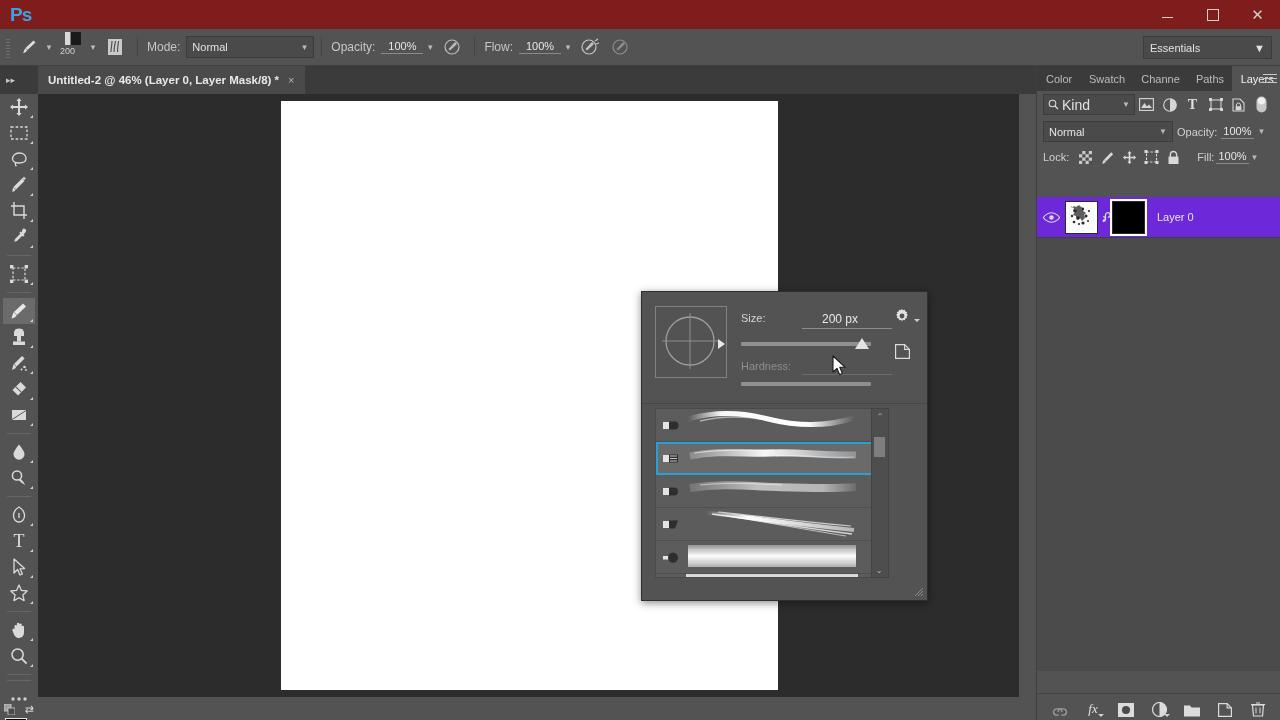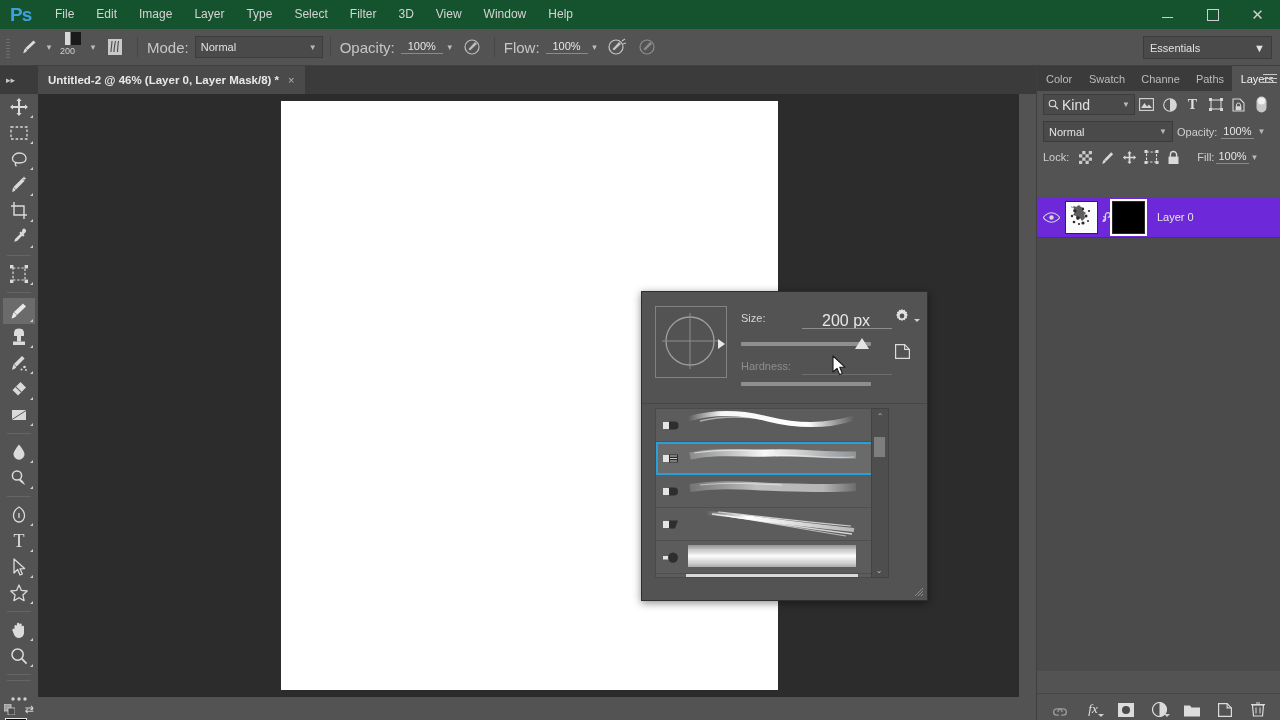--- a/index.html
+++ b/index.html
@@ -6,21 +6,21 @@
   body{
     width:1280px;height:720px;overflow:hidden;
     background:#535353;
     font-family:"Liberation Sans", sans-serif;
     font-size:11px;color:#c8c8c8;
     -webkit-font-smoothing:antialiased;
   }
   #app{position:relative;width:1280px;height:720px;}
 
   
-  .titlebar{position:absolute;left:0;top:0;width:1280px;height:39px;background:#14532d;}
+  .titlebar{position:absolute;left:0;top:0;width:1280px;height:39px;background:#7f1d1d;}
   .ps-logo{position:absolute;left:10px;top:4px;width:28px;height:22px;color:#3fa0e0;
     font:700 19px "Liberation Sans",sans-serif;letter-spacing:-1px;}
   .menubar{position:absolute;left:44px;top:0;height:29px;display:flex;align-items:center;}
   .menu-item{padding:0 11px;height:29px;line-height:29px;font-size:12px;color:#d4d4d4;cursor:default;}
   .winbtns{position:absolute;right:0;top:0;height:29px;display:flex;}
   .winbtn{width:45px;height:29px;display:flex;align-items:center;justify-content:center;color:#cfcfcf;}
   .wb-min{width:11px;height:1px;background:#cfcfcf;margin-top:6px;}
   .wb-max{width:10px;height:10px;border:1px solid #cfcfcf;}
   .wb-x{font-size:15px;line-height:15px;}
 
@@ -30,21 +30,21 @@
   .grip{width:8px;height:22px;margin-left:4px;margin-right:4px;
     background-image:repeating-linear-gradient(to bottom,#6e6e6e 0 1px,transparent 1px 3px);
     background-size:4px 100%;background-repeat:no-repeat;background-position:2px 3px;}
   .opt-tool{width:26px;height:26px;display:flex;align-items:center;justify-content:center;}
   .opt-caret{width:14px;height:26px;display:flex;align-items:center;justify-content:center;color:#bdbdbd;font-size:9px;}
   .brushsize-box{position:relative;width:26px;height:30px;margin-left:4px;text-align:left;}
   .brushsize-sq{width:16px;height:13px;margin:0 auto;background:linear-gradient(to right,#d8d8d8 0 5px,#7a7a7a 5px 6px,#1a1a1a 6px 16px);}
   .brushsize-num{font-size:9px;color:#cfcfcf;margin-top:1px;}
   .opt-icon-btn{width:24px;height:24px;display:flex;align-items:center;justify-content:center;margin:0 3px;}
   .opt-sep{width:1px;height:20px;background:#454545;margin:0 7px;}
-  .opt-label{color:#c6c6c6;font-size:15px;margin:0 6px 0 2px;}
+  .opt-label{color:#c6c6c6;font-size:12px;margin:0 6px 0 2px;}
   .opt-select{height:20px;min-width:110px;background:#4a4a4a;border:1px solid #3c3c3c;
     display:flex;align-items:center;justify-content:space-between;padding:0 5px;color:#e0e0e0;font-size:11px;}
   .opt-select .cv{color:#b9b9b9;font-size:8px;}
   .opt-num{width:42px;text-align:center;color:#e6e6e6;font-size:11px;border-bottom:1px solid #8a8a8a;padding-bottom:1px;}
   .opt-numwrap{display:flex;align-items:center;}
   .ws-select{position:absolute;right:8px;top:7px;width:115px;height:21px;background:#4a4a4a;border:1px solid #3c3c3c;
     display:flex;align-items:center;justify-content:space-between;padding:0 6px;color:#e2e2e2;font-size:11px;}
 
   
   .tabbar{position:absolute;left:0;top:66px;width:1280px;height:28px;background:#3b3b3b;}
@@ -114,21 +114,21 @@
     border-left:3px solid transparent;border-right:3px solid transparent;border-top:3px solid #cfcfcf;}
 
   
   .brushpop{position:absolute;left:641px;top:291px;width:285px;height:308px;background:#535353;border:1px solid #2f2f2f;
     box-shadow:0 2px 8px rgba(0,0,0,.45);}
   .bp-top{position:relative;height:111px;}
   .bp-preview{position:absolute;left:13px;top:14px;width:70px;height:70px;border:1px solid #828282;}
   .bp-arrow{position:absolute;left:76px;top:47px;width:0;height:0;
     border-top:5px solid transparent;border-bottom:5px solid transparent;border-left:7px solid #e8e8e8;}
   .bp-size-lab{position:absolute;left:99px;top:20px;font-size:11px;color:#d6d6d6;}
-  .bp-size-val{position:absolute;left:180px;top:20px;width:62px;text-align:left;font-size:16px;color:#e8e8e8;}
+  .bp-size-val{position:absolute;left:180px;top:20px;width:62px;text-align:left;font-size:12px;color:#e8e8e8;}
   .bp-size-underline{position:absolute;left:160px;top:36px;width:90px;height:1px;background:#8d8d8d;}
   .bp-slider{position:absolute;left:99px;width:130px;height:4px;background:#8f8f8f;border-radius:1px;}
   .bp-slider.size{top:50px;}
   .bp-slider.hard{top:90px;}
   .bp-knob{position:absolute;left:213px;top:46px;width:0;height:0;
     border-left:7px solid transparent;border-right:7px solid transparent;border-bottom:11px solid #e3e3e3;}
   .bp-hard-lab{position:absolute;left:99px;top:68px;font-size:11px;color:#8e8e8e;}
   .bp-hard-underline{position:absolute;left:160px;top:82px;width:90px;height:1px;background:#6d6d6d;}
   .bp-gear{position:absolute;left:252px;top:16px;}
   .bp-newpreset{position:absolute;left:253px;top:52px;}
@@ -145,33 +145,20 @@
 
   .cursor{position:absolute;left:832px;top:355px;z-index:50;}
 </style>
 </head>
 <body>
 
 <div id="app">
 
   <div class="titlebar">
     <div class="ps-logo">Ps</div>
-    <div class="menubar" id="menubar">
-        <div class="menu-item">File</div>
-        <div class="menu-item">Edit</div>
-        <div class="menu-item">Image</div>
-        <div class="menu-item">Layer</div>
-        <div class="menu-item">Type</div>
-        <div class="menu-item">Select</div>
-        <div class="menu-item">Filter</div>
-        <div class="menu-item">3D</div>
-        <div class="menu-item">View</div>
-        <div class="menu-item">Window</div>
-        <div class="menu-item">Help</div>
-      </div>
     <div class="winbtns">
       <div class="winbtn">
           <div class="wb-min"></div>
         </div>
       <div class="winbtn">
           <div class="wb-max"></div>
         </div>
       <div class="winbtn close">
           <span class="wb-x">✕</span>
         </div>

